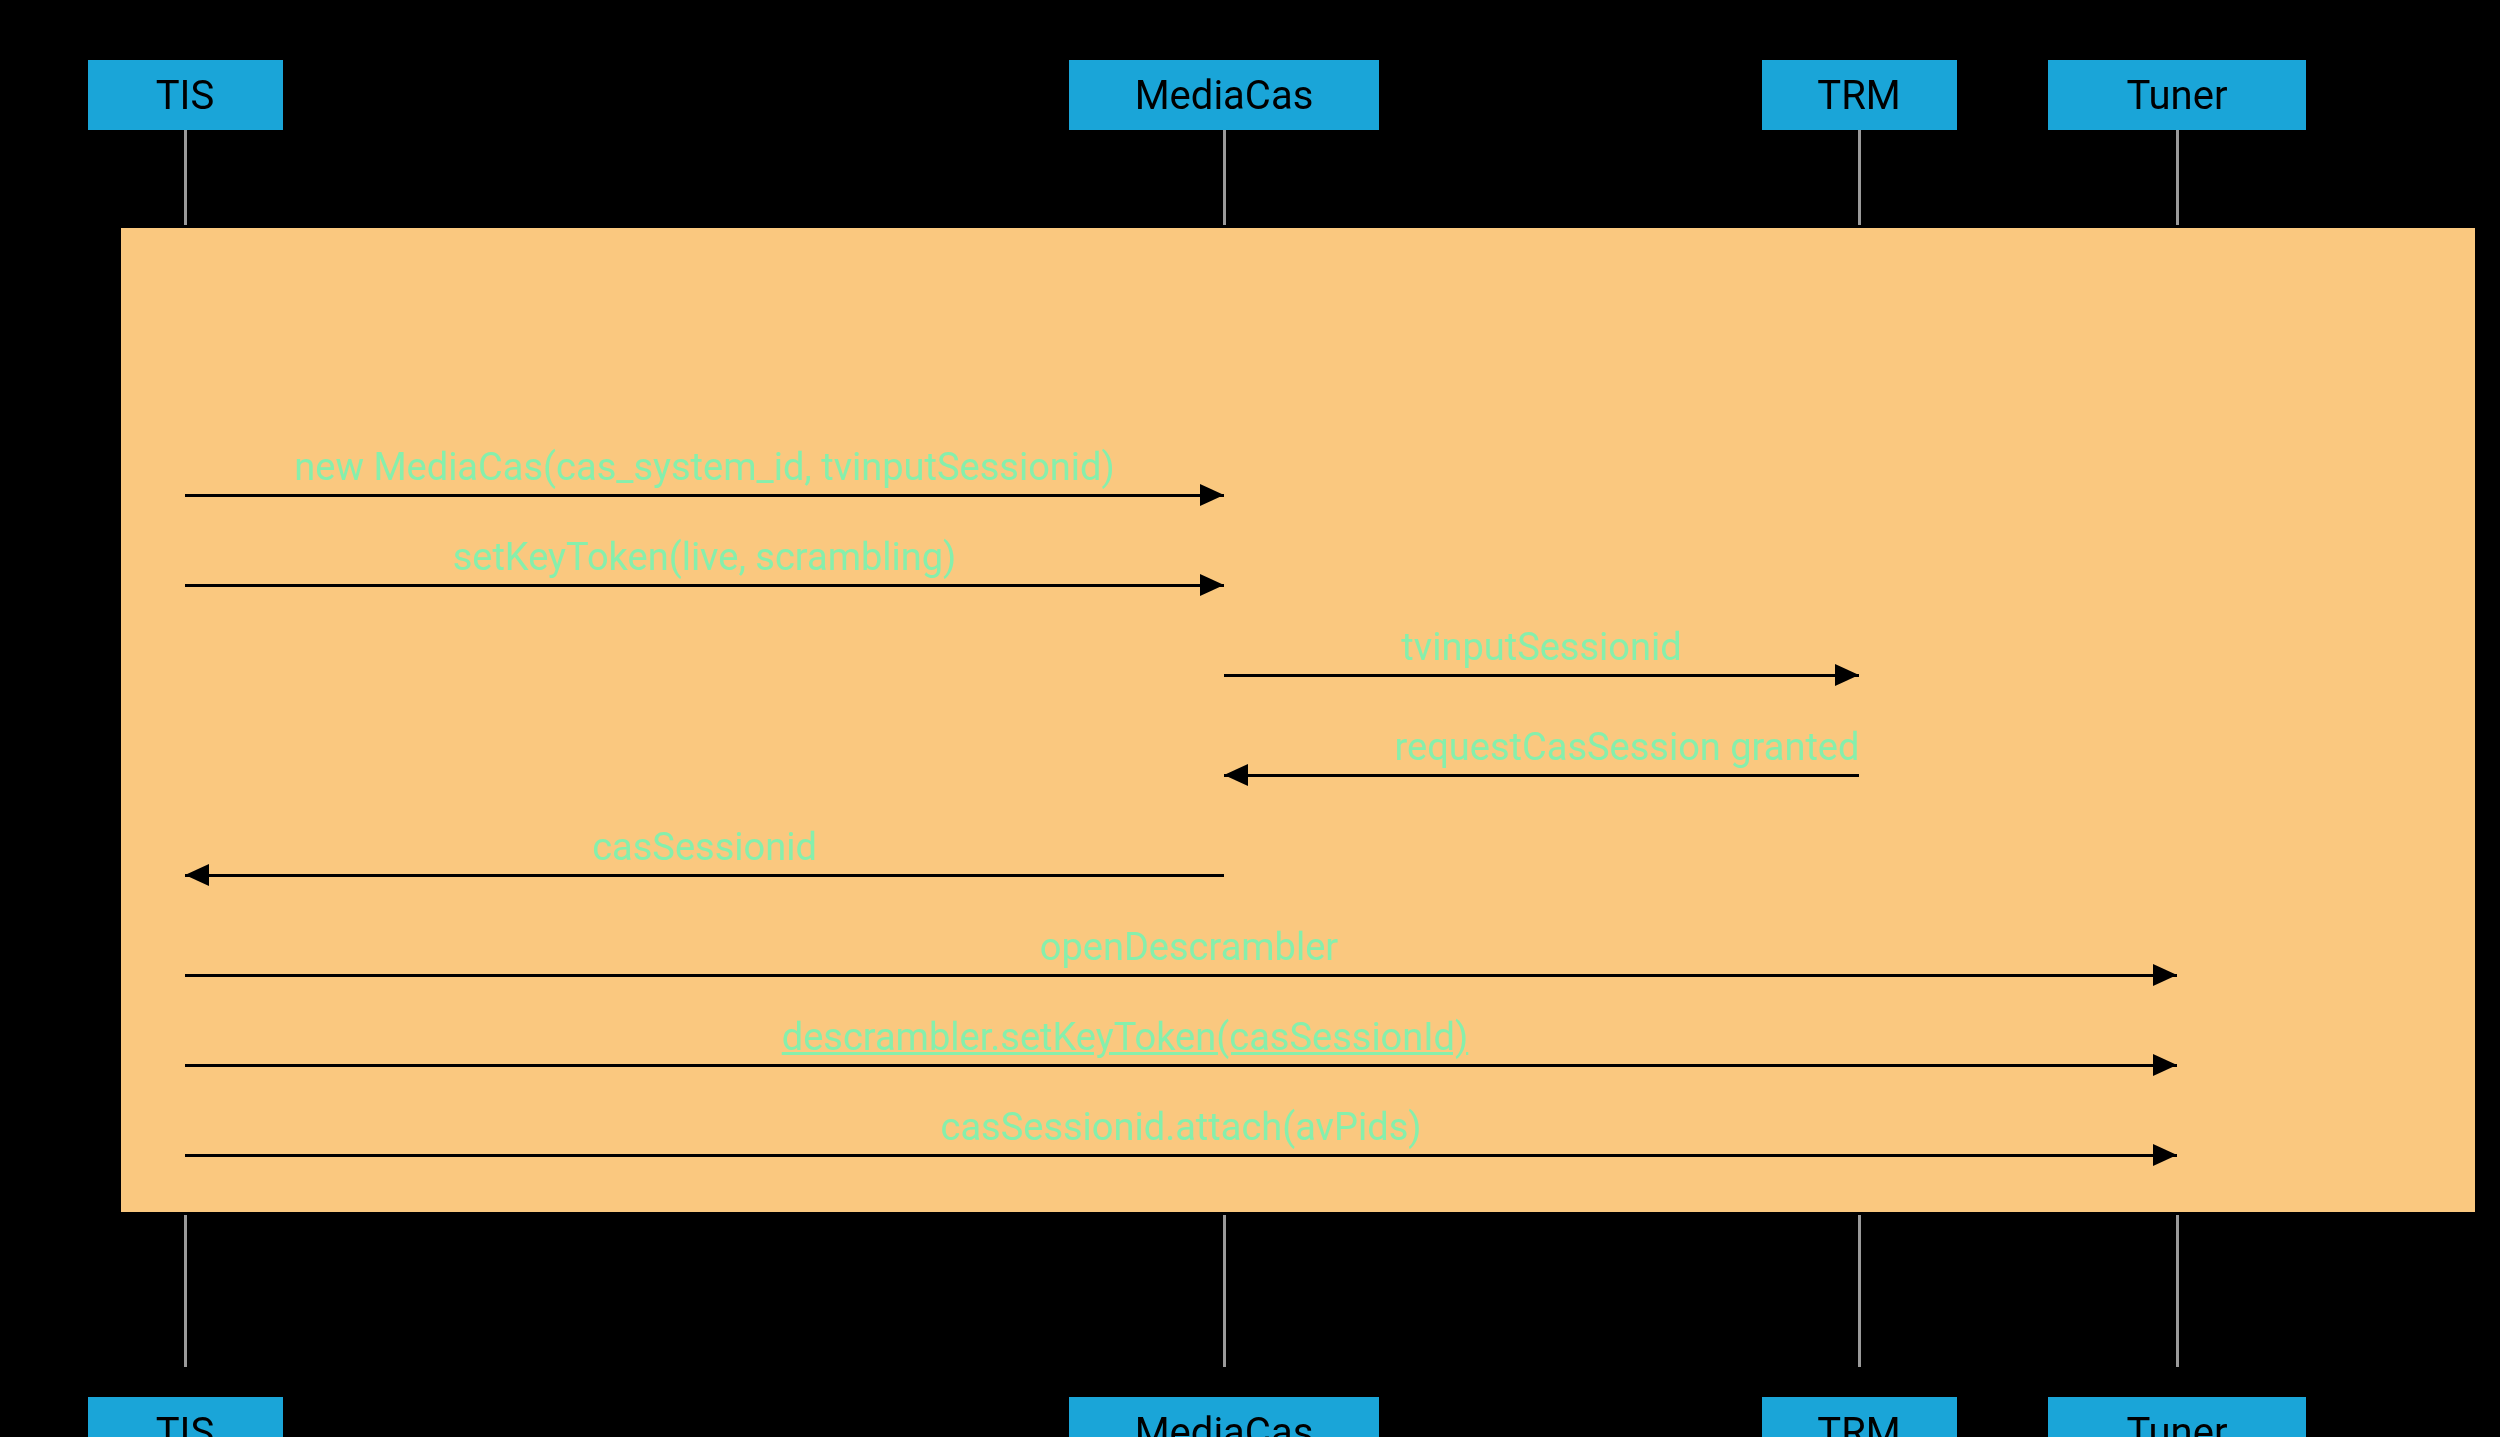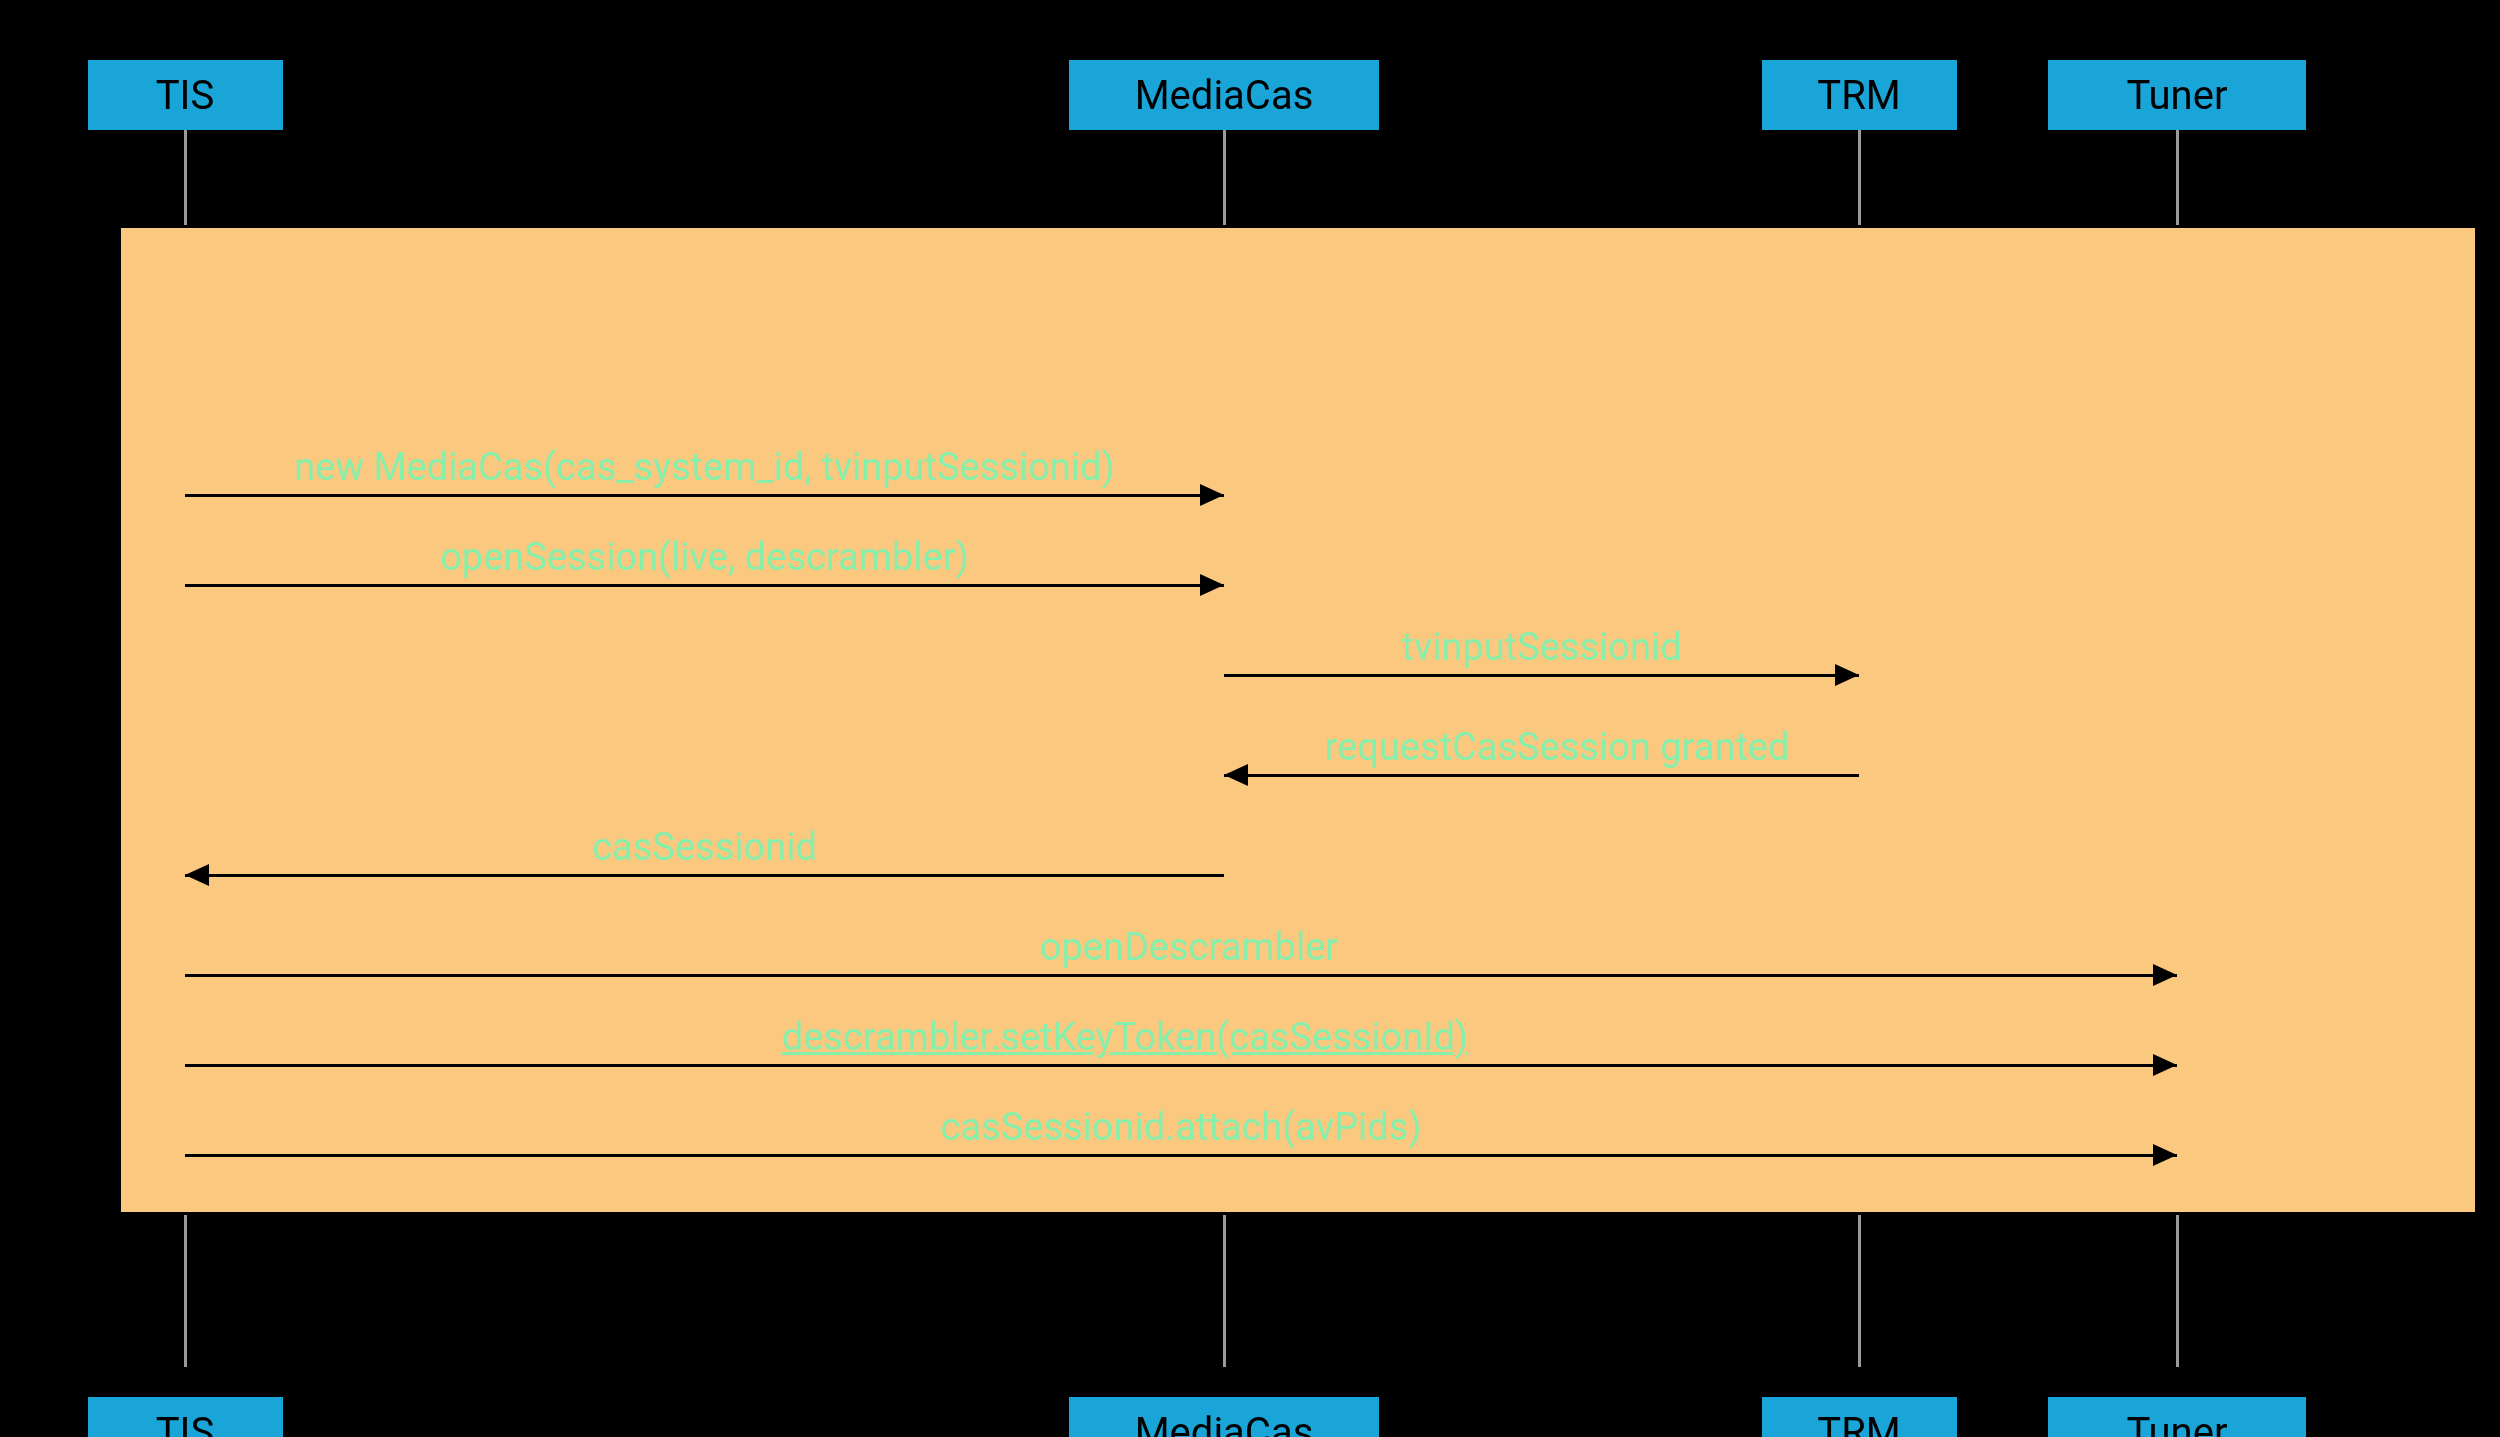--- a/index.html
+++ b/index.html
@@ -89,27 +89,27 @@
     <div class="participant" style="left: 1024px; top: 1352px; width: 310px;">MediaCas</div>
     <div class="participant" style="left: 1716.5px; top: 15px; width: 195px;">TRM</div>
     <div class="participant" style="left: 1716.5px; top: 1352px; width: 195px;">TRM</div>
     <div class="participant" style="left: 2003px; top: 15px; width: 258px;">Tuner</div>
     <div class="participant" style="left: 2003px; top: 1352px; width: 258px;">Tuner</div>
     <div class="arrow-line" style="left: 140px; top: 448.5px; width: 1039px;"></div>
     <div class="arrow-head right" style="left: 1155px; top: 439px;"></div>
     <div class="msg-label" style="left: 659.5px; top: 400px;">new MediaCas(cas_system_id, tvinputSessionid)</div>
     <div class="arrow-line" style="left: 140px; top: 538.5px; width: 1039px;"></div>
     <div class="arrow-head right" style="left: 1155px; top: 529px;"></div>
-    <div class="msg-label" style="left: 659.5px; top: 490px;">openSession(live, descrambler)</div>
+    <div class="msg-label" style="left: 659.5px; top: 490px;">setKeyToken(live, scrambling)</div>
     <div class="arrow-line" style="left: 1179px; top: 628.5px; width: 635px;"></div>
     <div class="arrow-head right" style="left: 1790px; top: 619px;"></div>
     <div class="msg-label" style="left: 1496.5px; top: 580px;">tvinputSessionid</div>
     <div class="arrow-line" style="left: 1179px; top: 728.5px; width: 635px;"></div>
     <div class="arrow-head left" style="left: 1179px; top: 719px;"></div>
-    <div class="msg-label" style="left: 1512px; top: 680px;">requestCasSession granted</div>
+    <div class="msg-label" style="left: 1582px; top: 680px;">requestCasSession granted</div>
     <div class="arrow-line" style="left: 140px; top: 828.5px; width: 1039px;"></div>
     <div class="arrow-head left" style="left: 140px; top: 819px;"></div>
     <div class="msg-label" style="left: 659.5px; top: 780px;">casSessionid</div>
     <div class="arrow-line" style="left: 140px; top: 928.5px; width: 1992px;"></div>
     <div class="arrow-head right" style="left: 2108px; top: 919px;"></div>
     <div class="msg-label" style="left: 1144px; top: 880px;">openDescrambler</div>
     <div class="arrow-line" style="left: 140px; top: 1018.5px; width: 1992px;"></div>
     <div class="arrow-head right" style="left: 2108px; top: 1009px;"></div>
     <div class="msg-label" style="left: 1080px; top: 970px; text-decoration: underline;">descrambler.setKeyToken(casSessionId)</div>
     <div class="arrow-line" style="left: 140px; top: 1108.5px; width: 1992px;"></div>

